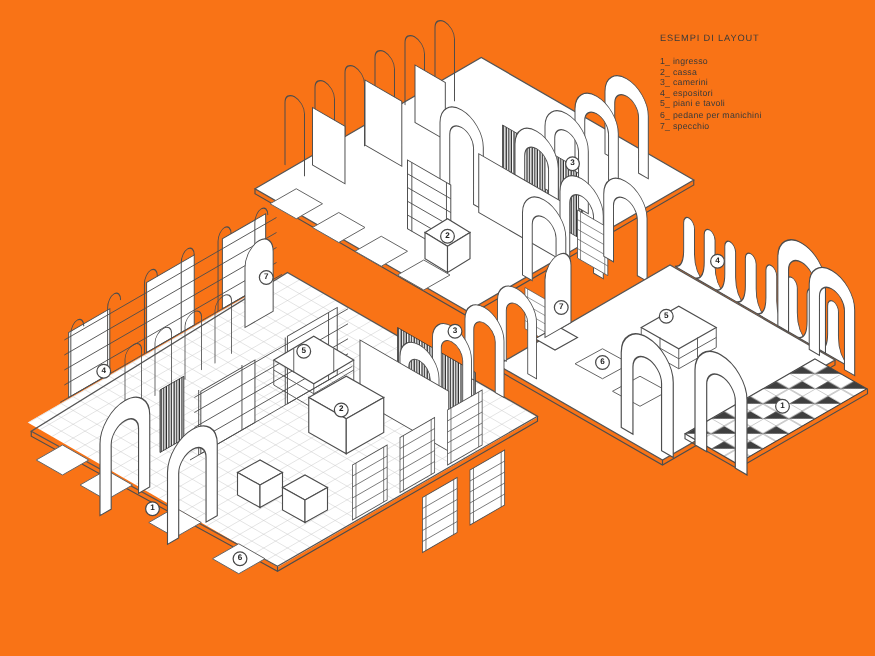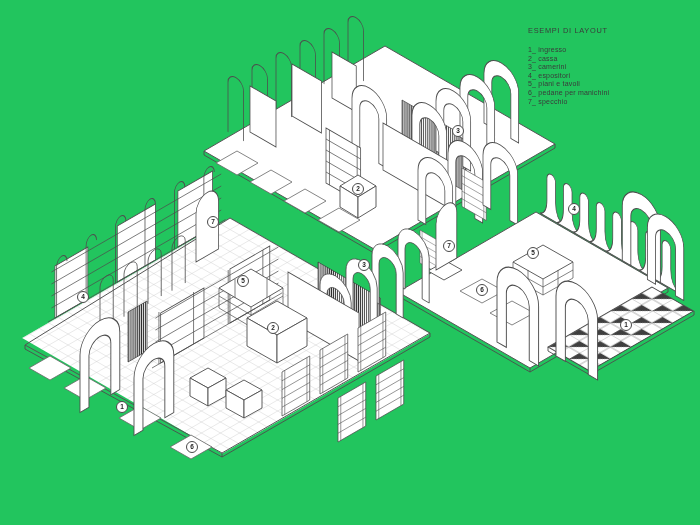--- a/index.html
+++ b/index.html
@@ -1,16 +1,16 @@
 <!DOCTYPE html>
 <html><head>
 <meta charset="utf-8">
 <style>
   html,body{margin:0;padding:0;background:#fff;}
-  #sheet{position:relative;width:700px;height:525px;background:#22c55e;overflow:hidden;
+  #sheet{position:relative;width:700px;height:525px;background:#f97316;overflow:hidden;
          font-family:"Liberation Sans",sans-serif;}
   #cv{position:absolute;left:0;top:0;}
   .f{fill:#ffffff;stroke:#4d4d4d;stroke-width:.9;}
   .fl{fill:#ffffff;stroke:#555555;stroke-width:1;}
   .l{fill:none;stroke:#4d4d4d;stroke-width:.7;}
   .L{fill:none;stroke:#4d4d4d;stroke-width:.9;}
   .tile{fill:#ffffff;stroke:#666666;stroke-width:.8;}
   .legend{position:absolute;left:528px;top:26px;color:#3a3a3a;}
   .legend .t{font-size:7.4px;letter-spacing:.7px;margin-bottom:11px;}
   .legend .row{font-size:7px;letter-spacing:.2px;height:8.6px;line-height:8.6px;}

